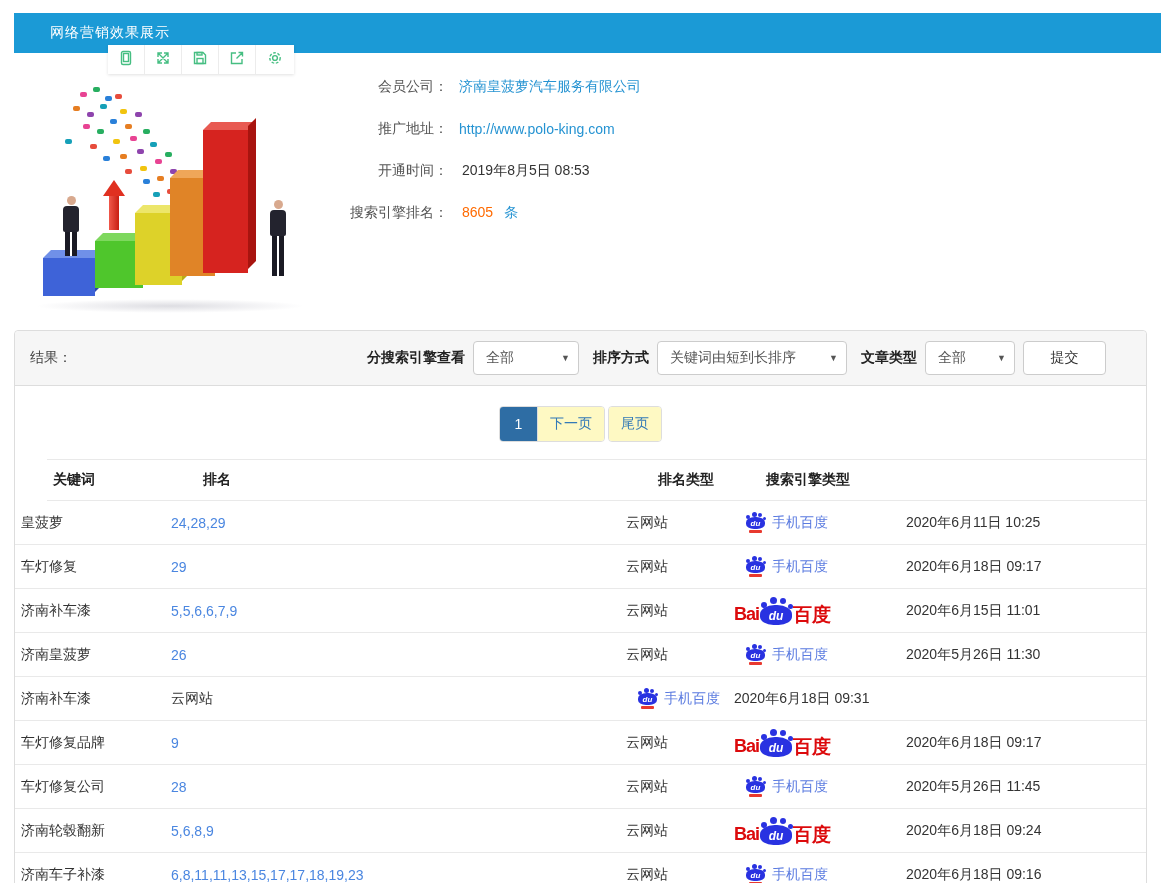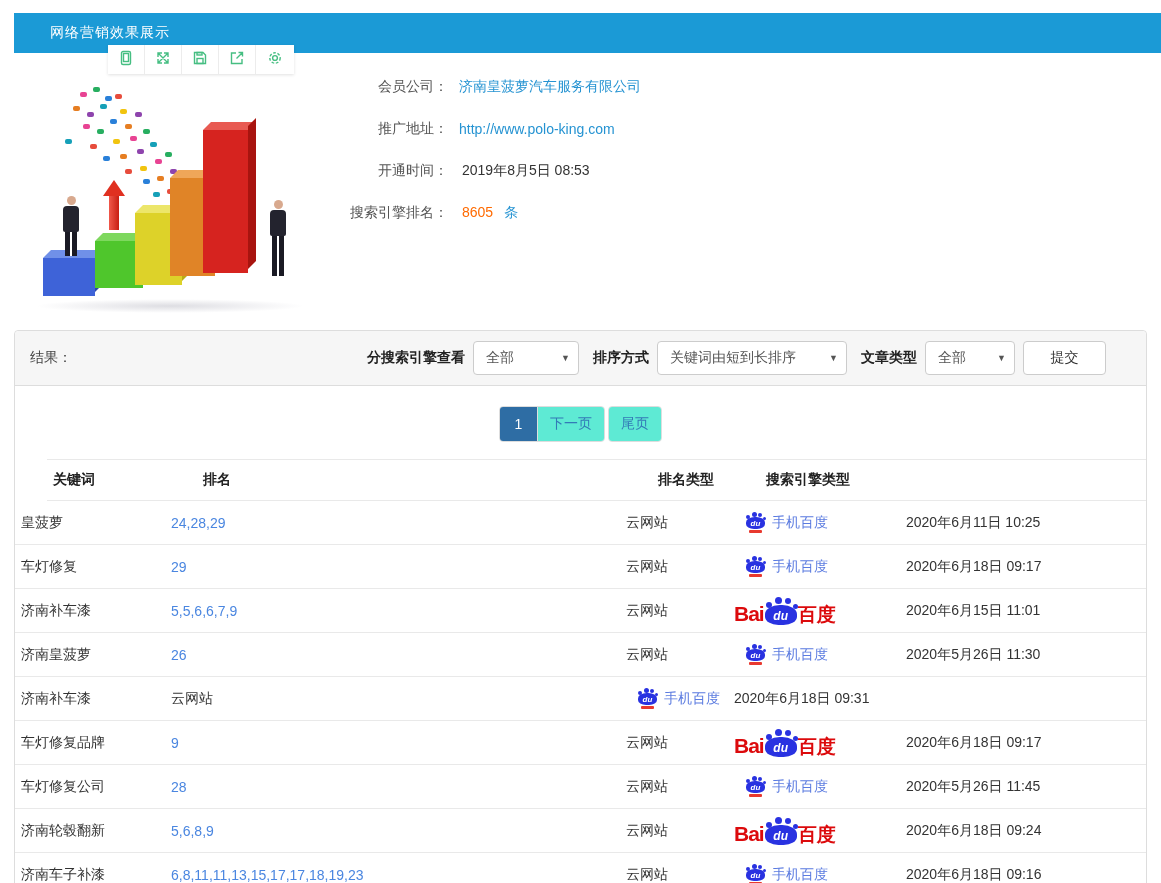--- a/index.html
+++ b/index.html
@@ -60,21 +60,21 @@
     display:flex; align-items:center; padding:0 8px 0 12px; color:#555; cursor:pointer; }
   .select .caret { margin-left:auto; font-size:9px; color:#555; padding-left:8px; }
   .sel-engine { width:106px; } .sel-sort { width:190px; } .sel-article { width:90px; }
   .btn-submit { height:34px; width:83px; background:#fff; border:1px solid #ccc; border-radius:4px;
     color:#333; font-size:14px; cursor:pointer; }
 
   
   .pagination { margin-top:20px; display:flex; justify-content:center; gap:3px; }
   .page-group { display:flex; border:1px solid #ddd; border-radius:4px; overflow:hidden; }
   .page-btn { min-width:38px; height:34px; padding:0 12px; display:flex; align-items:center;
-    justify-content:center; background:#5eead4; color:#337ab7; cursor:pointer; border-right:1px solid #ddd; }
+    justify-content:center; background:#fef9c3; color:#337ab7; cursor:pointer; border-right:1px solid #ddd; }
   .page-btn:last-child { border-right:none; }
   .page-btn.active { background:#2e6da4; color:#fff; cursor:default; }
 
   
   .table { margin-top:17px; }
   .trow { display:grid; grid-template-columns:150px 455px 108px 172px 1fr;
     align-items:center; height:44px; padding-left:6px; border-bottom:1px solid #e9e9e9; }
   .trow.head { height:42px; font-weight:bold; border-top:1px solid #e9e9e9; color:#222;margin-left:32px; }
   .ranks { color:#4a86e0; cursor:pointer; }
 
@@ -92,21 +92,21 @@
   .paw.big .toe.c { left:20px; top:1px; width:6px; height:6px; }
   .paw.big .toe.d { right:-1px; top:7px; width:5px; height:5px; }
   .paw.small { width:19px; height:17px; }
   .paw.small .pad { width:19px; height:12px; }
   .paw.small .du { font-size:8px; bottom:1px; }
   .paw.small .toe.a { left:0;  top:3px; width:4px; height:4px; }
   .paw.small .toe.b { left:6px; top:0;  width:5px; height:5px; }
   .paw.small .toe.c { left:12px; top:1px; width:4px; height:4px; }
   .paw.small .toe.d { right:-1px; top:5px; width:3px; height:3px; }
   .baidu-logo { display:inline-flex; align-items:flex-end; gap:1px; }
-  .baidu-logo .bai { color:#dc0a0c; font-weight:800; font-size:21px; line-height:22px; letter-spacing:-1px; }
+  .baidu-logo .bai { color:#dc0a0c; font-weight:800; font-size:18px; line-height:22px; letter-spacing:-1px; }
   .baidu-logo .cn { color:#dc0a0c; font-weight:800; font-size:19px; line-height:21px; }
   .mobile-badge { display:inline-flex; align-items:center; padding-left:12px; cursor:pointer; }
   .mpaw-wrap { display:inline-flex; flex-direction:column; align-items:center; }
   .red-underline { width:13px; height:3px; background:#e8392f; margin-top:1px; border-radius:1px; }
   .mobile-badge .mlabel { color:#5b7be0; margin-left:7px; }
 </style>
 </head>
 <body>
 
 <div class="app-header">

